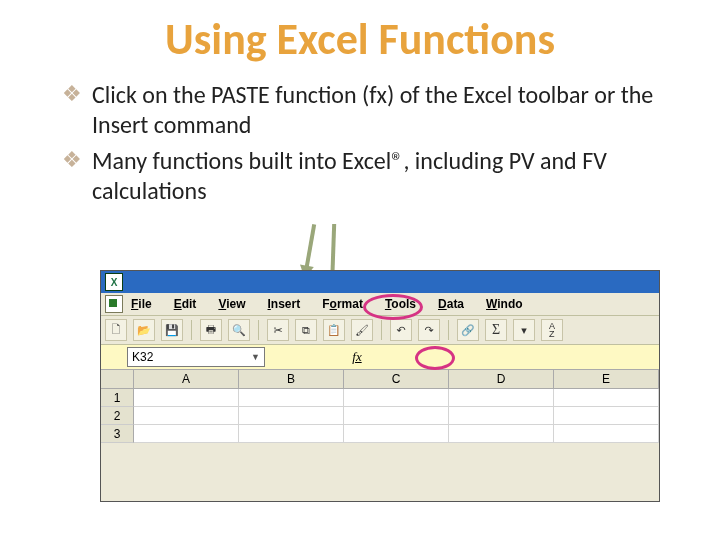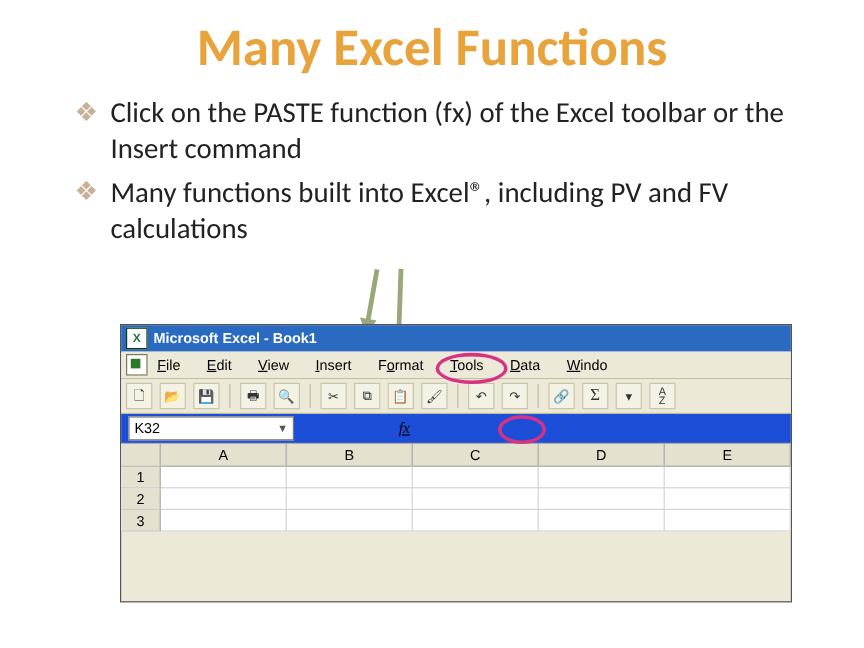--- a/index.html
+++ b/index.html
@@ -9,30 +9,30 @@
   .bullet{position:relative;padding-left:30px;margin-bottom:6px;}
   .bullet::before{content:"❖";position:absolute;left:0;top:0;color:#c7b299;font-size:22px;}
   .shot{position:absolute;left:100px;top:258px;width:558px;height:230px;border:1px solid #555;background:#ece9d8;font-family:Tahoma,Arial,sans-serif;font-size:12px;color:#000;}
   
   .tb{height:22px;background:linear-gradient(#2a6ac1,#2a6ac1);display:flex;align-items:center;padding:0 4px;color:#fff;font-weight:bold;}
   .xlicon{width:16px;height:16px;background:#fff;color:#217346;border:1px solid #0a3d12;display:flex;align-items:center;justify-content:center;font-size:10px;font-weight:bold;margin-right:5px;}
   
   .mb{height:22px;background:#ece9d8;border-bottom:1px solid #c0c0a0;display:flex;align-items:center;padding-left:4px;}
   .docicon{width:16px;height:16px;background:#fff;border:1px solid #7a7a5a;margin-right:8px;position:relative;}
   .docicon::after{content:"";position:absolute;width:8px;height:8px;background:#2a7a2a;left:3px;top:3px;}
-  .mb span.m{margin-right:22px;cursor:default;}
+  .mb span.m{margin-right:22px;cursor:default;font-weight:bold;}
   .mb span.m u{text-decoration:underline;}
   
   .tlb{height:28px;background:#ece9d8;border-bottom:1px solid #c0c0a0;display:flex;align-items:center;padding-left:4px;gap:6px;}
   .btn{width:20px;height:20px;border:1px solid #c8c4a8;background:#f4f2e4;display:flex;align-items:center;justify-content:center;font-size:11px;color:#333;}
   .sep{width:1px;height:20px;background:#c0c0a0;margin:0 2px;}
   .sigma{font-family:'Times New Roman',serif;font-size:14px;}
   .az{font-size:9px;line-height:8px;text-align:left;}
   
-  .fbar{height:24px;background:#1d4ed8;border-bottom:1px solid #aaa;display:flex;align-items:center;}
+  .fbar{height:24px;background:#fef9c3;border-bottom:1px solid #aaa;display:flex;align-items:center;padding-left:20px;}
   .namebox{width:128px;height:18px;background:#fff;border:1px solid #7a7a7a;margin-left:6px;padding:0 4px;display:flex;align-items:center;justify-content:space-between;}
   .dd{font-size:9px;color:#555;}
   .fx{width:24px;text-align:center;font-style:italic;font-family:'Times New Roman',serif;font-size:13px;margin-left:80px;text-decoration:underline;}
   
   .grid{background:#fff;}
   .colhdrs{display:flex;height:18px;background:#e4e2cf;border-bottom:1px solid #aaa;}
   .corner{width:32px;border-right:1px solid #aaa;background:#e4e2cf;}
   .ch{flex:0 0 104px;border-right:1px solid #aaa;text-align:center;line-height:18px;}
   .row{display:flex;height:18px;}
   .rh{width:32px;background:#e4e2cf;border-right:1px solid #aaa;border-bottom:1px solid #ccc;text-align:center;line-height:18px;}
@@ -45,35 +45,34 @@
   .arrow{position:absolute;background:#9aa77a;}
   .a1{left:307px;top:212px;width:4px;height:60px;transform:rotate(10deg);}
   .a1::after{content:"";position:absolute;left:-5px;bottom:-2px;border:7px solid transparent;border-top:13px solid #9aa77a;}
   .a2{left:330px;top:212px;width:4px;height:125px;transform:rotate(2deg);}
   .a2::after{content:"";position:absolute;left:-5px;bottom:-2px;border:7px solid transparent;border-top:13px solid #9aa77a;}
 </style>
 </head>
 <body>
 <div class="slide">
 
-  <div class="title">Many Excel Functions</div>
+  <div class="title">Using Excel Functions</div>
 
   <div class="bullets">
     <div class="bullet">Click on the PASTE function (fx) of the Excel toolbar or the Insert command</div>
     <div class="bullet">Many functions built into Excel®, including PV and FV calculations</div>
   </div>
 
   <div class="arrow a1"></div>
   <div class="arrow a2"></div>
 
   <div class="shot">
 
     <div class="tb">
       <div class="xlicon">X</div>
-      <span>Microsoft Excel - Book1</span>
     </div>
 
     <div class="mb">
       <div class="docicon"></div>
       <span class="m"><u>F</u><span></span>ile</span>
       <span class="m"><u>E</u>dit</span>
       <span class="m"><u>V</u>iew</span>
       <span class="m"><u>I</u>nsert</span>
       <span class="m">F<u>o</u>rmat</span>
       <span class="m"><u>T</u>ools</span>

